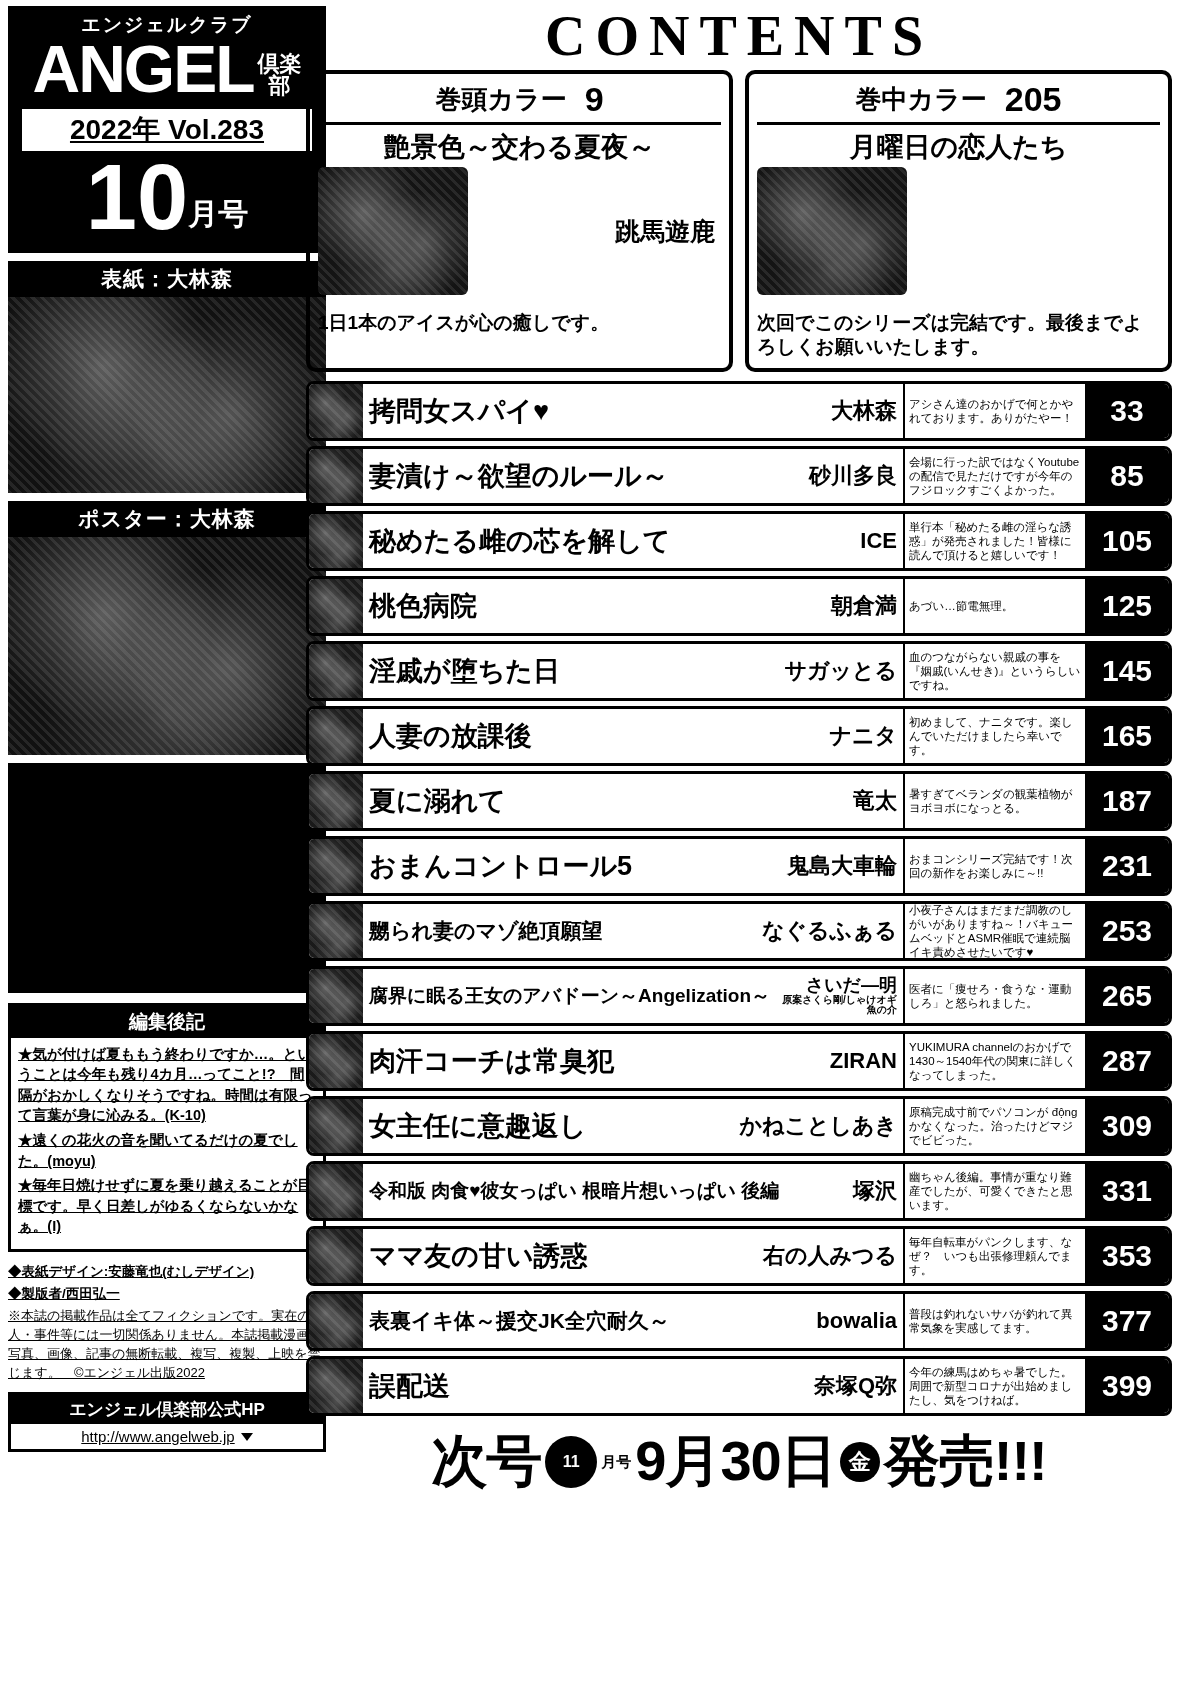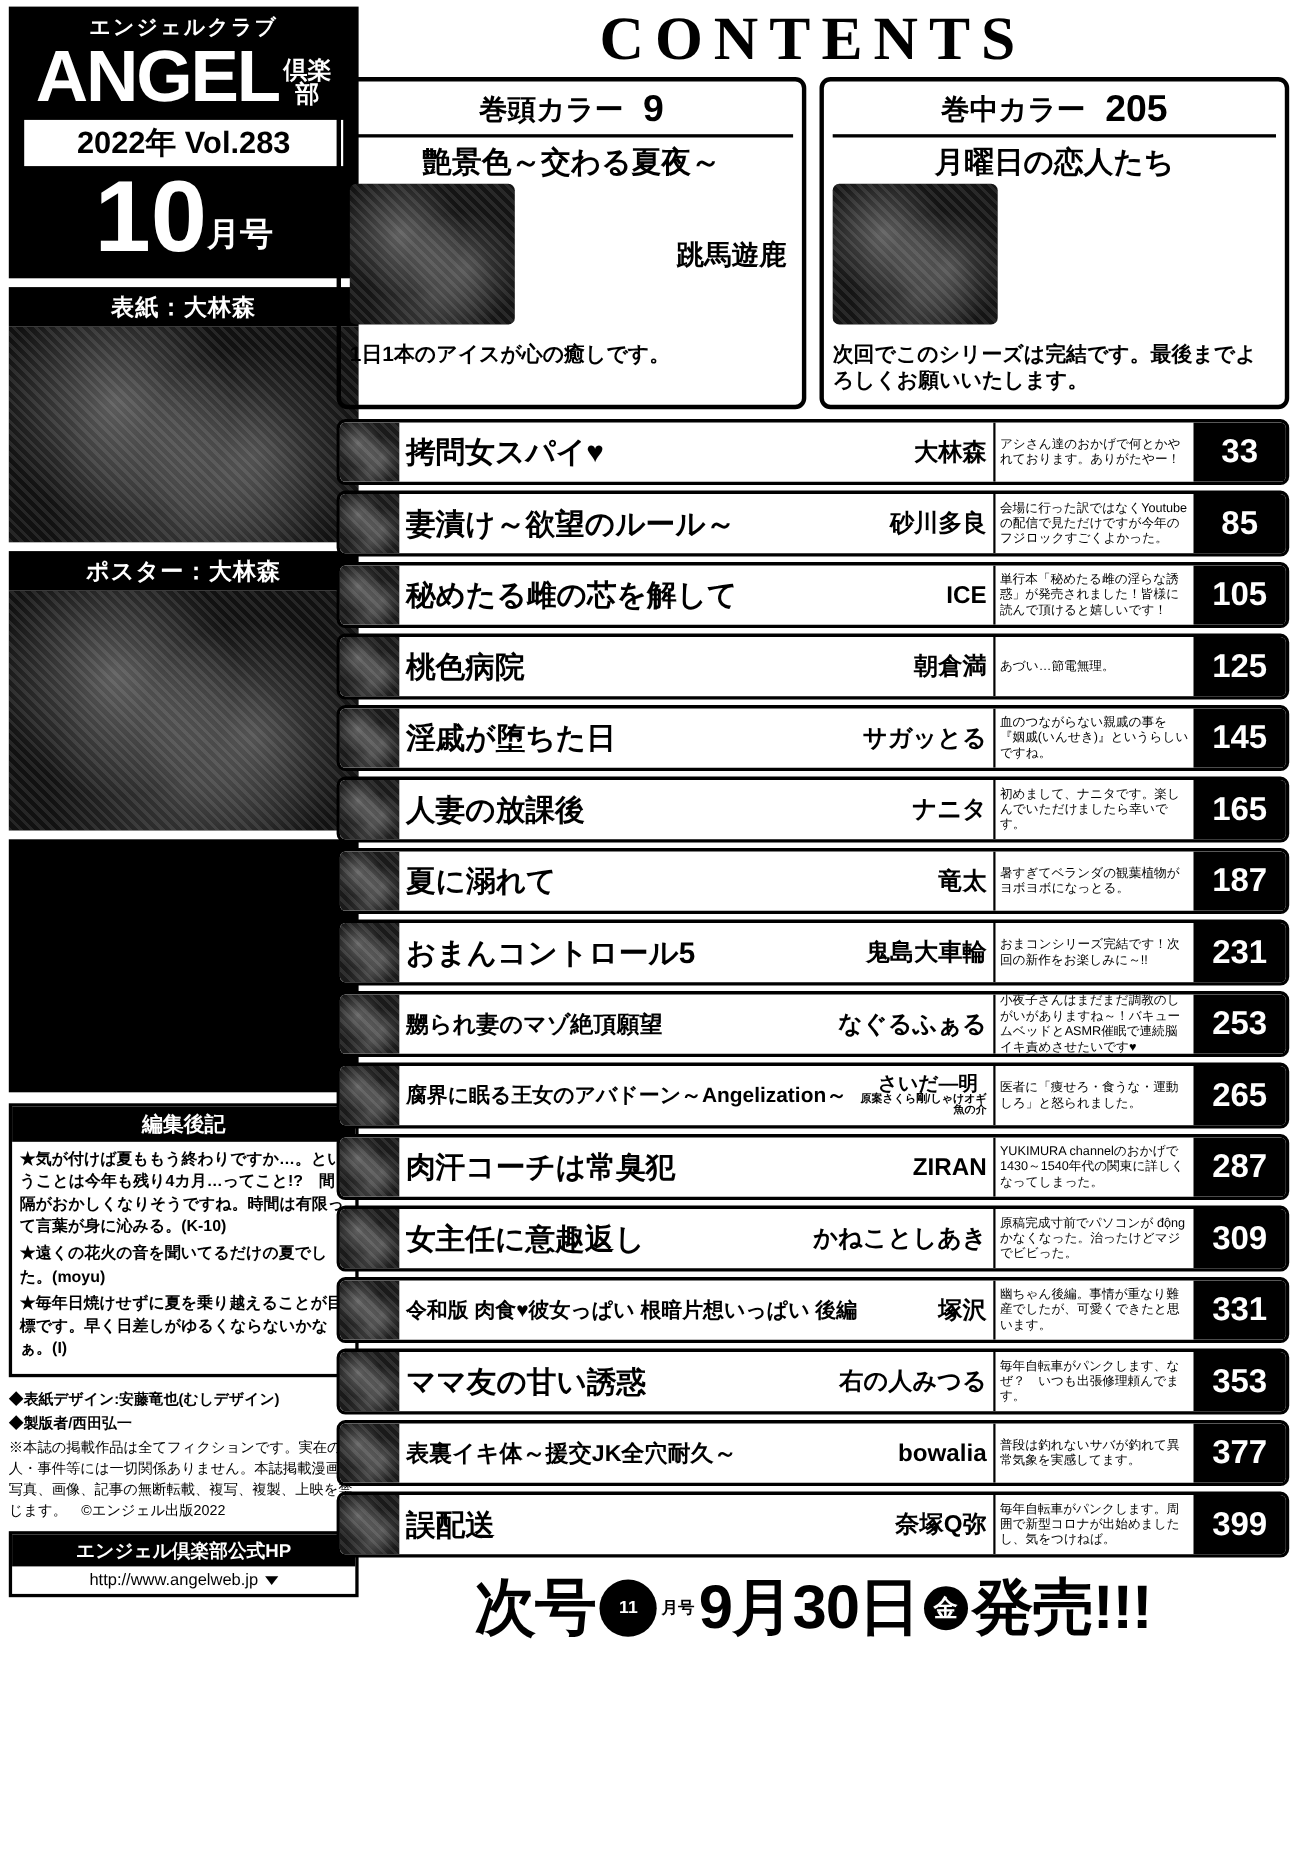--- a/index.html
+++ b/index.html
@@ -1,20 +1,20 @@
 <!DOCTYPE html>
 <html><head>
 <meta charset="utf-8">
 <style>
   html,body{margin:0;padding:0;background:#fff;}
   body{width:1181px;height:1687px;font-family:"Liberation Sans",sans-serif;color:#000;position:relative;overflow:hidden;}
   .page{position:relative;width:1181px;height:1687px;}
 
   
-  .left-col{position:absolute;left:8px;top:6px;width:318px;}
+  .left-col{position:absolute;left:8px;top:6px;width:318px;text-decoration:underline;}
   .logo-box{background:#000;color:#fff;text-align:center;padding:6px 0 10px;}
   .logo-sup{font-size:19px;letter-spacing:2px;font-weight:bold;}
   .logo-main{font-size:66px;font-weight:bold;line-height:0.95;letter-spacing:-2px;display:flex;align-items:center;justify-content:center;gap:4px;}
   .logo-main .kurabu{font-size:22px;line-height:1.0;display:flex;flex-direction:column;letter-spacing:0;margin-top:11px;}
   .logo-year{background:#fff;color:#000;font-size:28px;font-weight:bold;margin:8px 14px 0;padding:2px 0;}
   .logo-month{font-size:92px;font-weight:bold;line-height:1.0;display:flex;align-items:flex-end;justify-content:center;}
   .logo-month .g{font-size:30px;padding-bottom:14px;}
 
   .sec-title{background:#000;color:#fff;text-align:center;font-size:21px;font-weight:bold;padding:4px 0;margin-top:8px;letter-spacing:1px;}
   .art{background:#111;position:relative;overflow:hidden;}
@@ -52,21 +52,21 @@
   .feat-note{font-size:19px;line-height:1.28;margin-top:16px;font-weight:bold;}
 
   
   .toc{margin-top:9px;}
   .toc-row{display:flex;align-items:stretch;border:3px solid #000;border-radius:8px;margin-bottom:5px;height:54px;overflow:hidden;background:#fff;}
   .toc-thumb{width:54px;background:#1a1a1a;flex:none;position:relative;overflow:hidden;}
   .toc-main{flex:1;display:flex;align-items:center;padding:0 6px;min-width:0;}
   .toc-title{font-size:27px;font-weight:bold;white-space:nowrap;}
   .toc-title.small{font-size:21px;}
   .toc-title.tiny{font-size:19px;}
-  .toc-author{font-size:22px;font-weight:bold;margin-left:auto;padding-left:10px;white-space:nowrap;text-align:center;}
+  .toc-author{font-size:22px;font-weight:bold;margin-left:auto;padding-left:10px;white-space:nowrap;text-align:right;}
   .toc-author.sm{font-size:18px;}
   .toc-author-wrap{margin-left:auto;padding-left:10px;text-align:right;line-height:1.05;}
   .toc-author-sub{font-size:10px;font-weight:bold;}
   .toc-note{width:172px;flex:none;font-size:11.5px;line-height:1.22;padding:3px 4px;border-left:2px solid #000;display:flex;align-items:center;}
   .toc-page{width:84px;flex:none;background:#000;color:#fff;font-size:30px;font-weight:bold;display:flex;align-items:center;justify-content:center;}
 
   
   .next-issue{margin-top:8px;display:flex;align-items:center;justify-content:center;gap:4px;font-weight:bold;}
   .ni-big{font-size:56px;letter-spacing:-1px;}
   .ni-circ{width:52px;height:52px;border-radius:50%;background:#000;color:#fff;display:flex;flex-direction:column;align-items:center;justify-content:center;font-size:16px;line-height:1;}
@@ -337,21 +337,21 @@
           <div class="toc-page">377</div>
         </div>
         <div class="toc-row">
           <div class="toc-thumb tex"></div>
           <div class="toc-main">
             <span class="toc-title">誤配送</span>
             <div class="toc-author-wrap">
               <div class="toc-author">奈塚Q弥</div>
             </div>
           </div>
-          <div class="toc-note">毎年自転車がパンクします。周囲で新型コロナが出始めましたし、気をつけねば。</div>
+          <div class="toc-note">今年の練馬はめちゃ暑でした。周囲で新型コロナが出始めましたし、気をつけねば。</div>
           <div class="toc-page">399</div>
         </div>
       </div>
 
     <div class="next-issue">
       <span class="ni-big">次号</span>
       <span class="ni-circ">
         <span>11</span>
       </span>
       <span class="ni-stack">月号</span>

